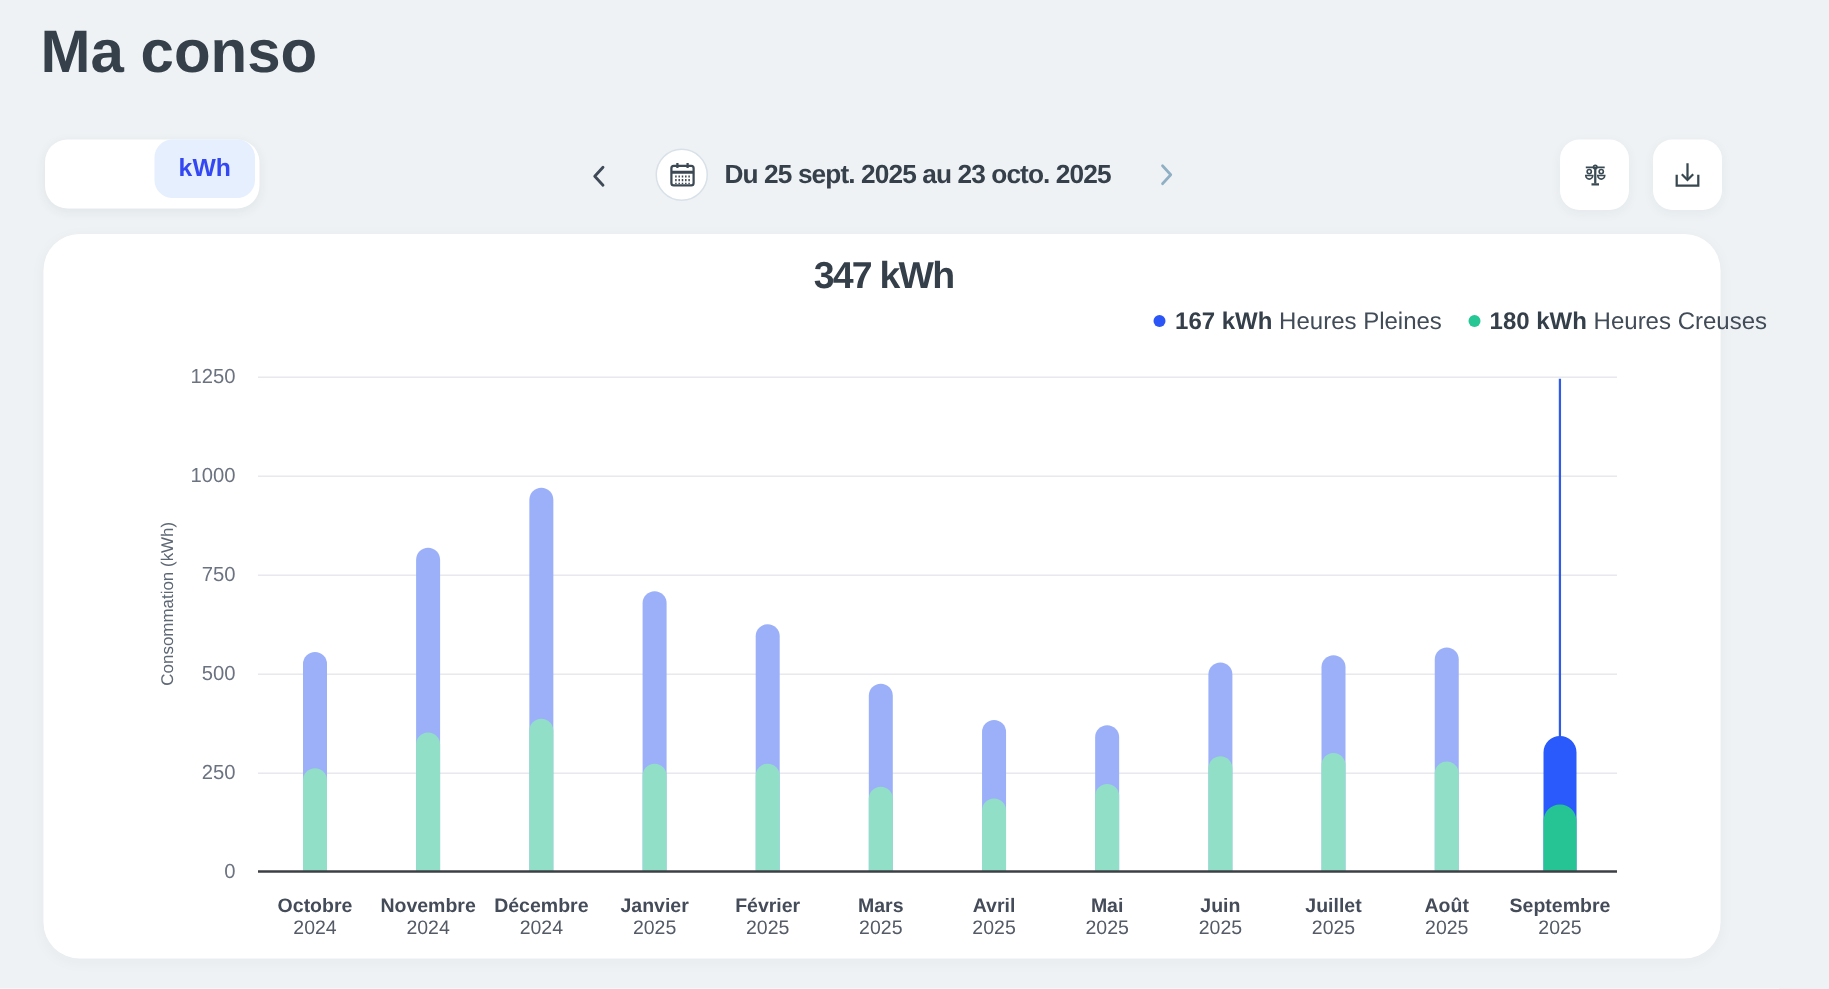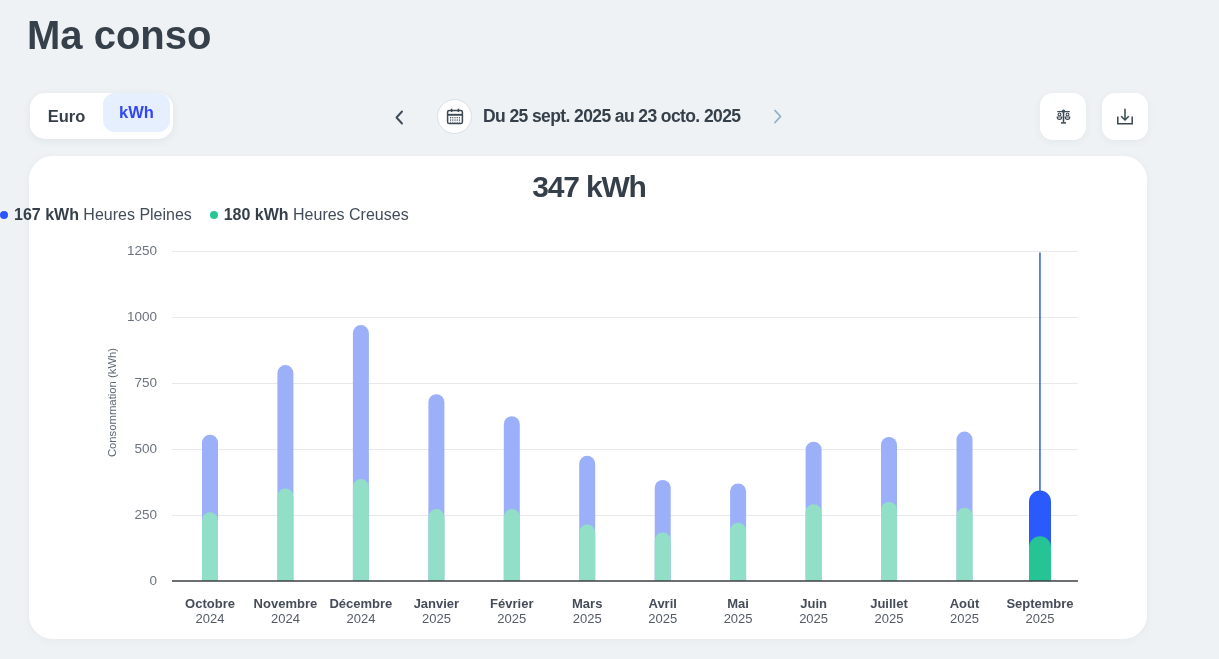--- a/index.html
+++ b/index.html
@@ -8,31 +8,30 @@
   h1{position:absolute;left:27px;top:13px;margin:0;font-size:40px;font-weight:bold;color:#36404a;letter-spacing:0px;}
   .toggle{position:absolute;left:30px;top:93px;width:143px;height:46px;background:#fff;border-radius:15px;box-shadow:0 2px 8px rgba(40,60,90,.07);}
   .toggle .euro{position:absolute;left:0px;top:0;width:73px;height:46px;line-height:46px;text-align:center;font-weight:bold;font-size:16.5px;color:#36404a;}
   .toggle .kwh{position:absolute;left:73px;top:0;width:67px;height:39px;line-height:39px;text-align:center;background:#e6effe;border-radius:12px;font-weight:bold;font-size:16.5px;color:#3347f2;}
   .chevL{position:absolute;left:393.5px;top:109.5px;width:10px;height:15px;}
   .calcircle{position:absolute;left:437px;top:99px;width:35px;height:35px;background:#fff;border:1px solid #d8e1e9;border-radius:50%;box-sizing:border-box;}
   .datetext{position:absolute;left:483px;top:106px;font-size:17.5px;font-weight:bold;color:#36404a;letter-spacing:-0.6px;}
   .chevR{position:absolute;left:772.5px;top:109px;width:10px;height:15px;}
   .iconbtn{position:absolute;top:93px;width:46px;height:47px;background:#fff;border-radius:13px;box-shadow:0 2px 8px rgba(40,60,90,.05);}
   .card{position:absolute;left:29px;top:156px;width:1118px;height:483px;background:#fff;border-radius:24px;box-shadow:0 2px 10px rgba(40,60,90,.04);}
-  .charttitle{position:absolute;left:0;top:170px;width:1178px;text-align:center;font-size:30px;font-weight:bold;color:#353f4a;letter-spacing:-1.2px;}
-  .legend{position:absolute;left:0;top:206px;width:1178px;text-align:left;font-size:16px;color:#424c58;}
+  .charttitle{position:absolute;left:0;top:170px;width:1178px;text-align:center;font-size:25px;font-weight:bold;color:#353f4a;letter-spacing:-1.2px;}
+  .legend{position:absolute;left:0;top:206px;width:1178px;text-align:right;font-size:16px;color:#424c58;}
   .legend b{color:#353f4a;}
   .dot{display:inline-block;width:8px;height:8px;border-radius:50%;margin-right:6px;vertical-align:1px;}
 </style>
 </head>
 <body>
 <h1>Ma conso</h1>
 
 <div class="toggle">
-  <div class="euro">Euro</div>
   <div class="kwh">kWh</div>
 </div>
 
 <svg class="chevL" viewBox="0 0 10 15">
     <path d="M8 1.5 L2.5 7.5 L8 13.5" fill="none" stroke="#3e4a57" stroke-width="1.9" stroke-linecap="round" stroke-linejoin="round"></path>
   </svg>
 
 <div class="calcircle"></div>
 <svg class="abs" style="left:446px;top:108px" width="18" height="17" viewBox="0 0 18 17" fill="none" stroke="#3c4853">
   <rect x="1.6" y="2.6" width="14.8" height="13" rx="1.6" stroke-width="1.5"></rect>

